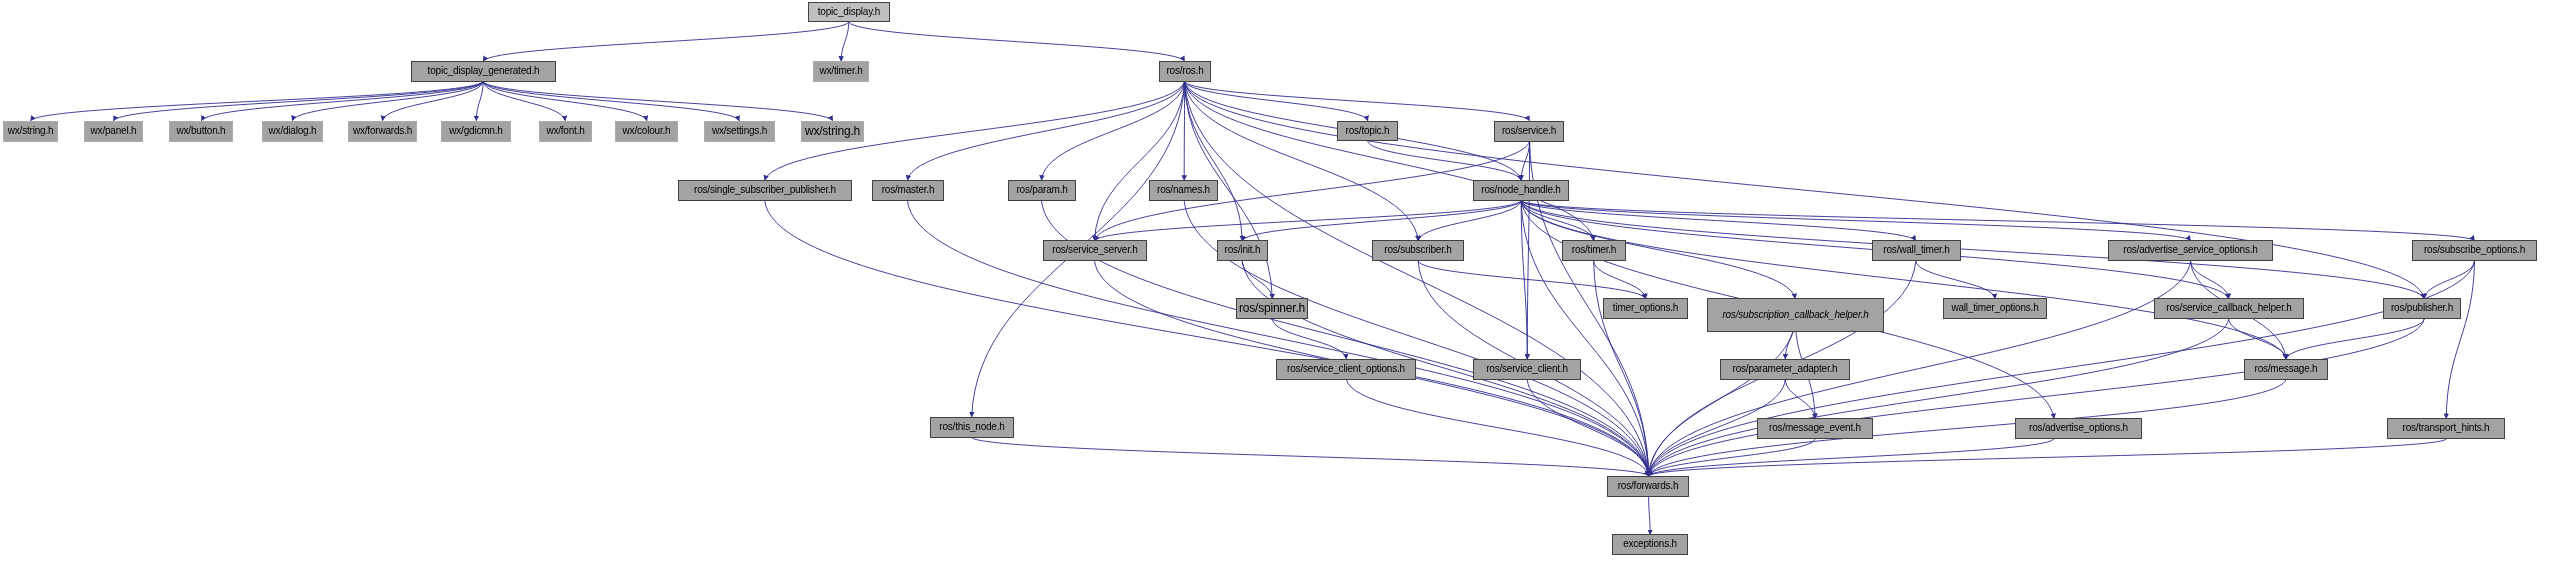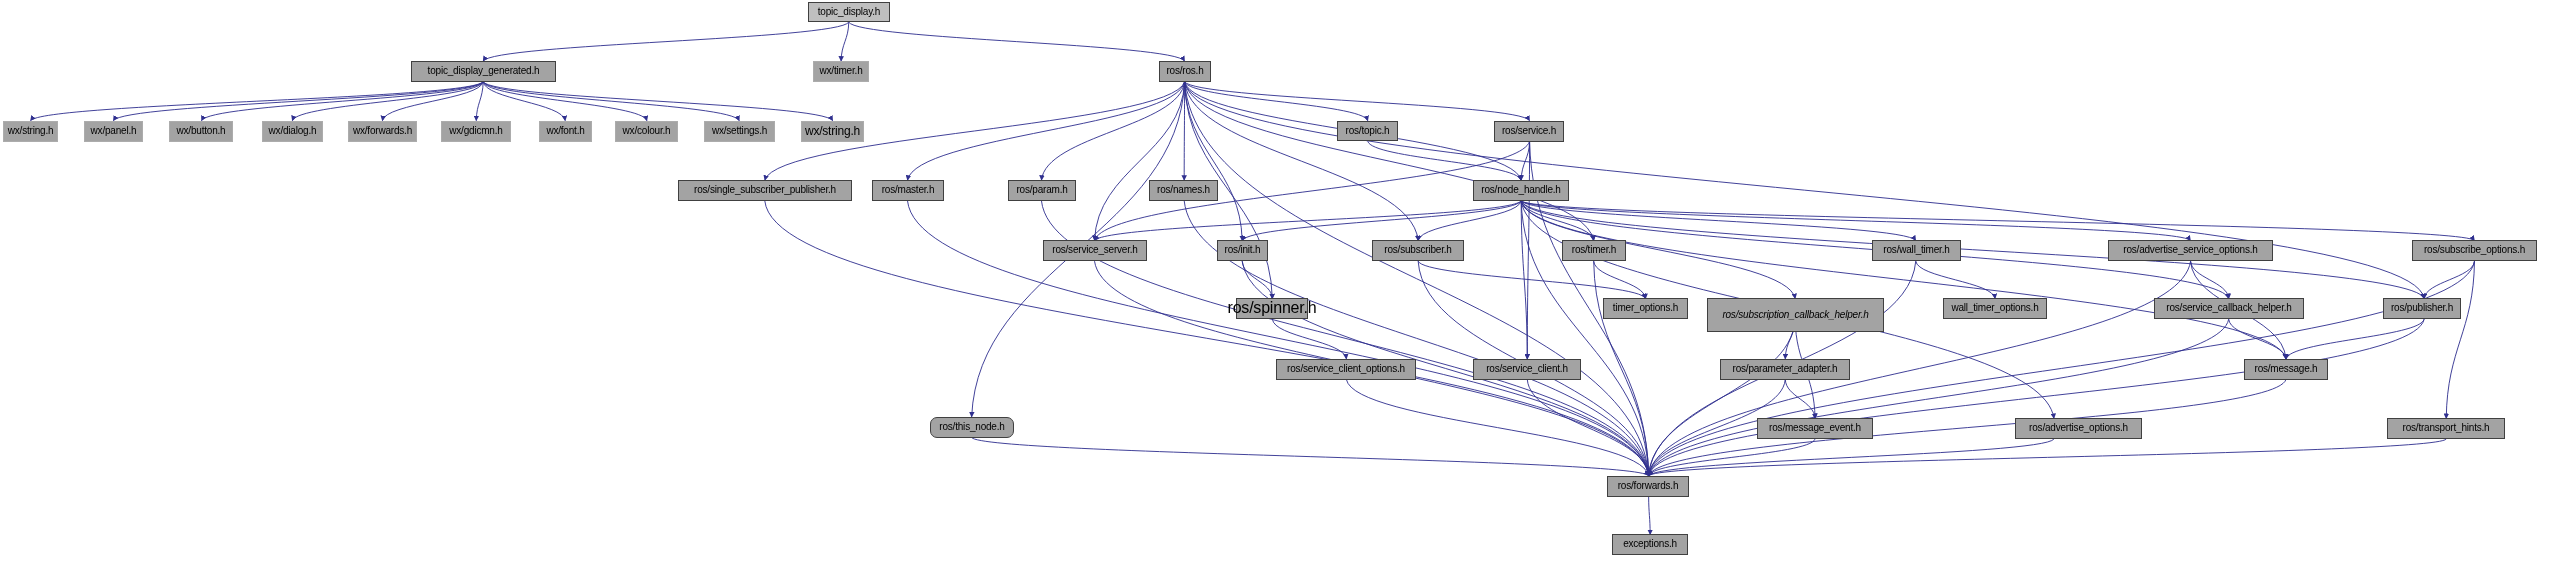--- a/index.html
+++ b/index.html
@@ -222,21 +222,21 @@
       </div>
       <div class="node solid" style="left: 1872px; top: 240px; width: 89px; height: 20.6px; font-size: 10px;">
         <span class="node-label">ros/wall_timer.h</span>
       </div>
       <div class="node solid" style="left: 2108px; top: 240px; width: 165px; height: 20.6px; font-size: 10px;">
         <span class="node-label">ros/advertise_service_options.h</span>
       </div>
       <div class="node solid" style="left: 2412px; top: 240px; width: 125px; height: 20.6px; font-size: 10px;">
         <span class="node-label">ros/subscribe_options.h</span>
       </div>
-      <div class="node solid" style="left: 1236px; top: 298px; width: 72px; height: 20.6px; font-size: 16px; text-align: center;">
+      <div class="node solid" style="left: 1236px; top: 298px; width: 72px; height: 20.6px; font-size: 12px; text-align: center;">
         <span class="node-label">ros/spinner.h</span>
       </div>
       <div class="node solid" style="left: 1603px; top: 298px; width: 85px; height: 20.6px; font-size: 10px;">
         <span class="node-label">timer_options.h</span>
       </div>
       <div class="node solid" style="left: 1707px; top: 298px; width: 177px; height: 34px; font-size: 10px; font-style: italic;">
         <span class="node-label">ros/subscription_callback_helper.h</span>
       </div>
       <div class="node solid" style="left: 1943px; top: 298px; width: 104px; height: 20.6px; font-size: 10px;">
         <span class="node-label">wall_timer_options.h</span>
@@ -261,21 +261,21 @@
       </div>
       <div class="node solid" style="left: 1757px; top: 418px; width: 116px; height: 20.6px; font-size: 10px;">
         <span class="node-label">ros/message_event.h</span>
       </div>
       <div class="node solid" style="left: 1991px; top: 418px; width: 127px; height: 20.6px; font-size: 10px; margin-left: 24px;">
         <span class="node-label">ros/advertise_options.h</span>
       </div>
       <div class="node solid" style="left: 2387px; top: 418px; width: 118px; height: 20.6px; font-size: 10px;">
         <span class="node-label">ros/transport_hints.h</span>
       </div>
-      <div class="node solid" style="left: 930px; top: 417px; width: 84px; height: 20.6px; font-size: 10px; border-radius: 7px;">
+      <div class="node solid" style="left: 930px; top: 417px; width: 84px; height: 20.6px; font-size: 10px;">
         <span class="node-label">ros/this_node.h</span>
       </div>
       <div class="node solid" style="left: 1607px; top: 476px; width: 82px; height: 20.6px; font-size: 10px;">
         <span class="node-label">ros/forwards.h</span>
       </div>
       <div class="node solid" style="left: 1612px; top: 534px; width: 76px; height: 20.6px; font-size: 10px;">
         <span class="node-label">exceptions.h</span>
       </div>
     </div>
 </div>

